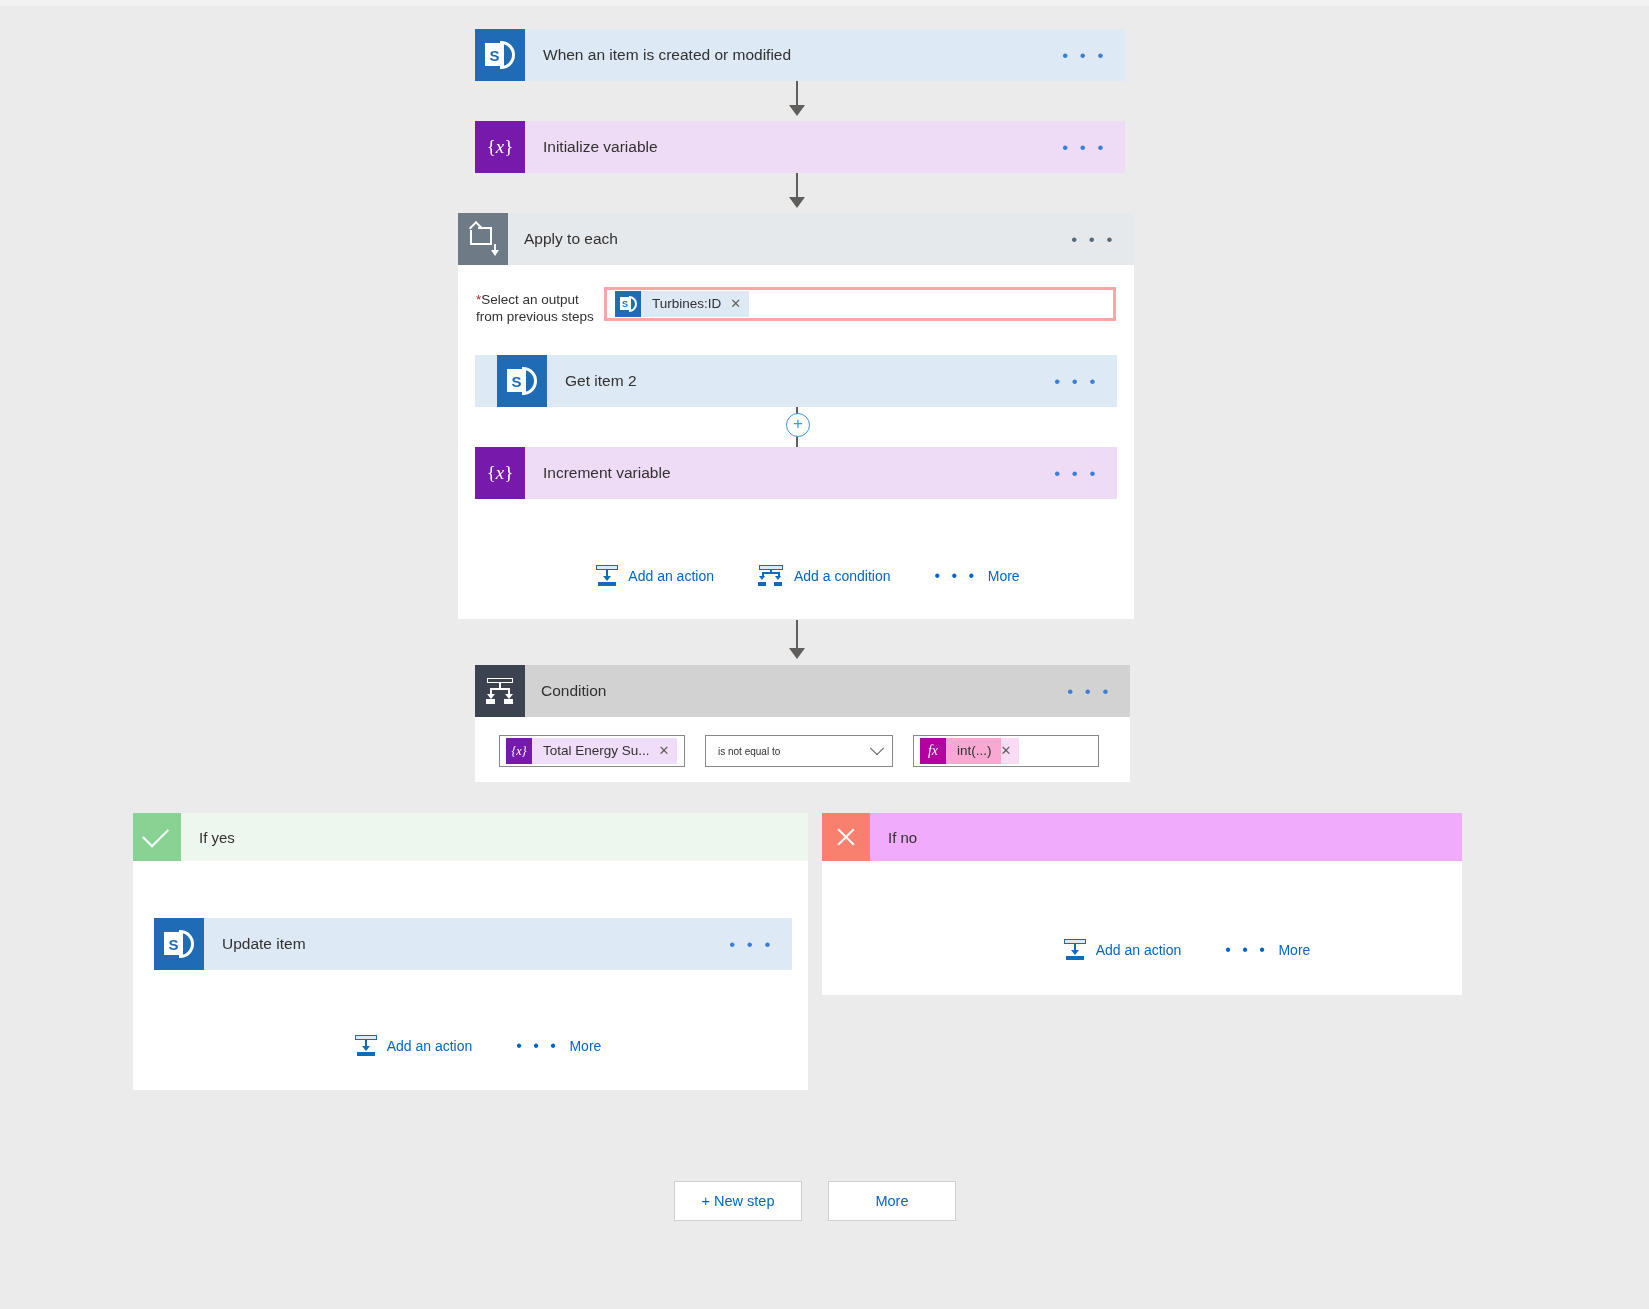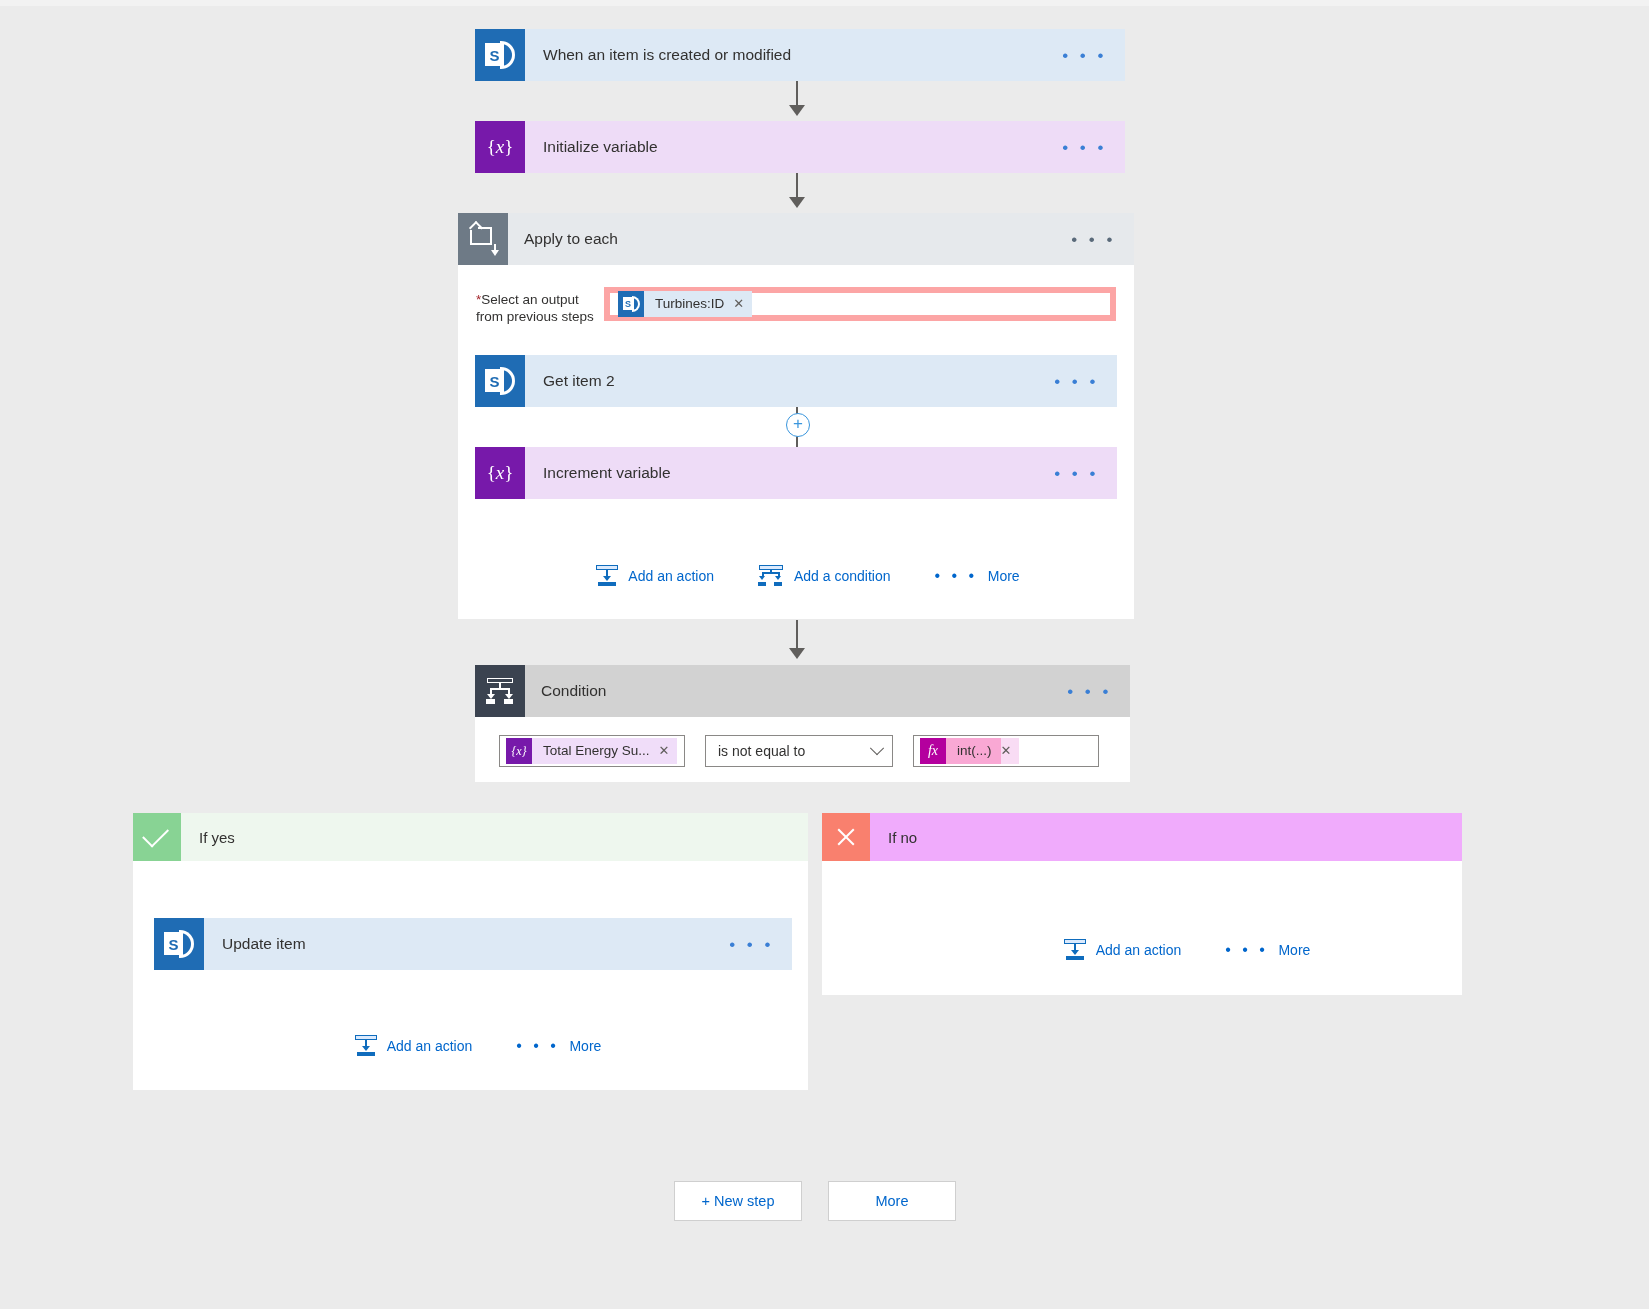--- a/index.html
+++ b/index.html
@@ -232,21 +232,21 @@
     font-size: 13.5px;
     line-height: 17px;
     color: #323130;
     padding-top: 4px;
   }
   .req { color: #a4262c; }
   .field-input {
     flex: 1;
     margin-right: 18px;
     height: 34px;
-    border: 6px solid #fca5a5;
+    border: 3px solid #fca5a5;
     background: #fff;
     display: flex;
     align-items: center;
     padding-left: 8px;
     box-sizing: border-box;
   }
 
   
   .token {
     display: inline-flex;
@@ -314,21 +314,21 @@
     display: flex;
     align-items: center;
     padding-left: 6px;
     box-sizing: border-box;
   }
   .cond-box.operand { width: 186px; }
   .cond-box.operator {
     width: 188px;
     justify-content: space-between;
     padding: 0 10px 0 12px;
-    font-size: 14px;
+    font-size: 10px;
     color: #323130;
     cursor: pointer;
   }
   .chev {
     width: 9px; height: 9px;
     border-right: 1.4px solid #605e5c;
     border-bottom: 1.4px solid #605e5c;
     transform: rotate(45deg) translate(-2px,-2px);
   }
   .cond-links {
@@ -505,21 +505,21 @@
                 <span class="m-sq"></span>
                 <span class="m-pac"></span>
               </span>
           </span>
           <span class="tok-text">Turbines:ID</span>
           <span class="tok-x">✕</span>
         </span>
       </div>
     </div>
 
-    <div class="card sp-card" style="left:17px; top:142px; width:642px;">
+    <div class="card sp-card" style="left:17px; top:142px; width:642px;padding-left:22px;">
       <div class="card-icon">
         <div class="sp-glyph">
             <div class="sq"></div>
             <div class="pac"></div>
           </div>
       </div>
       <div class="card-body">
         <span>Get item 2</span>
         <span class="ellipsis">• • •</span>
       </div>

